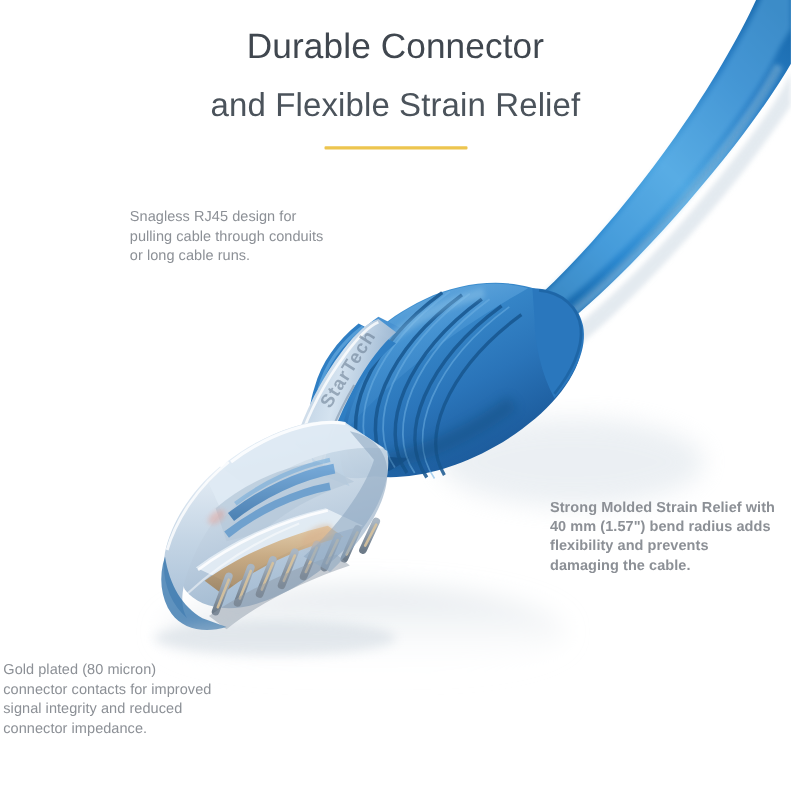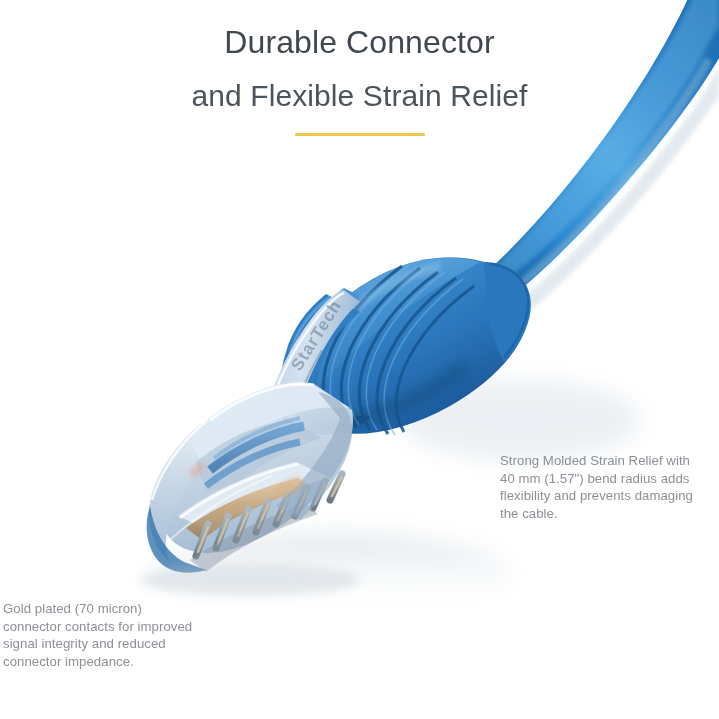--- a/index.html
+++ b/index.html
@@ -55,21 +55,21 @@
   
   .annot {
     position: absolute;
     color: #8c9096;
     font-size: 13.2px;
     line-height: 17.6px;
     letter-spacing: 0.05px;
     z-index: 40;
   }
   .annot-tl { top: 188px; left: 118px; width: 190px; }
-  .annot-r  { top: 452px; left: 500px; width: 205px; }
+  .annot-r  { top: 452px; left: 500px; width: 205px; font-weight: bold; }
   .annot-bl { top: 600px; left: 3px;  width: 200px; }
 
   
   .photo {
     position: absolute;
     inset: 0;
     z-index: 10;
   }
   .photo svg { display: block; width: 719px; height: 719px; }
 </style>
@@ -355,18 +355,19 @@
 
     </svg>
   </div>
 
   <div class="header">
     <div class="title-main">Durable Connector</div>
     <div class="title-sub">and Flexible Strain Relief</div>
     <div class="divider" style="background: rgb(237, 197, 79);"></div>
   </div>
 
+  <div class="annot annot-tl">Snagless RJ45 design for pulling cable through conduits or long cable runs.</div>
 
   <div class="annot annot-r">Strong Molded Strain Relief with 40 mm (1.57") bend radius adds flexibility and prevents damaging the cable.</div>
 
-  <div class="annot annot-bl">Gold plated (70 micron) connector contacts for improved signal integrity and reduced connector impedance.</div>
+  <div class="annot annot-bl">Gold plated (80 micron) connector contacts for improved signal integrity and reduced connector impedance.</div>
 
 </div>
 
 </body></html>

